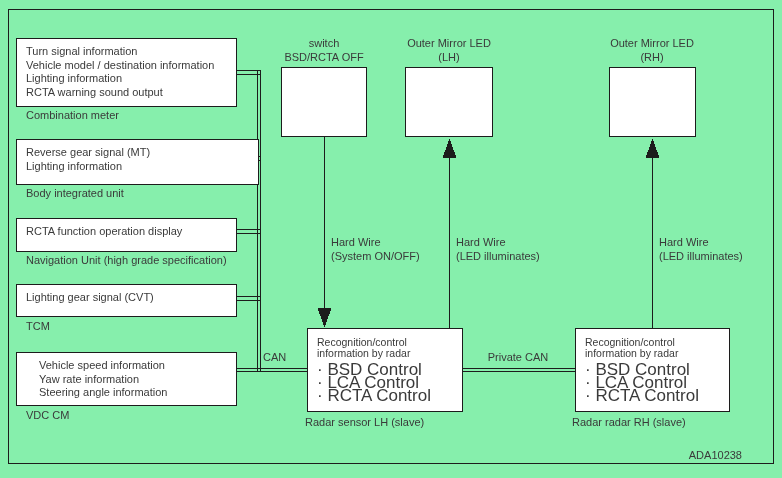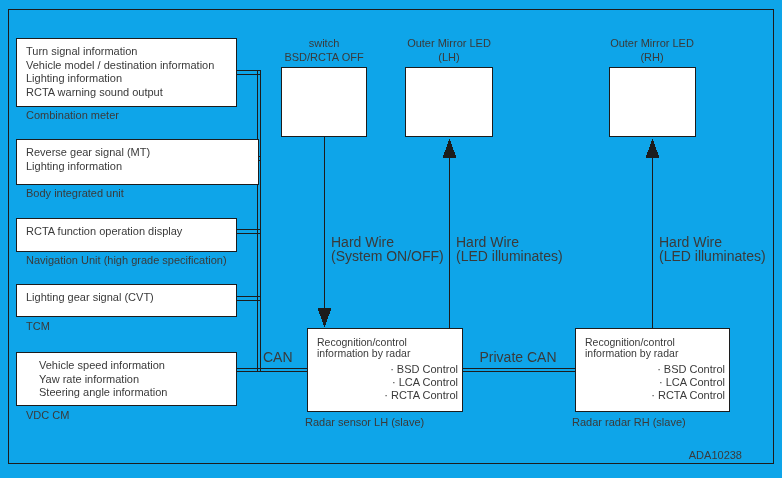--- a/index.html
+++ b/index.html
@@ -1,40 +1,40 @@
 <!DOCTYPE html>
 <html><head>
 <meta charset="utf-8">
 <style>
   html,body { margin:0; padding:0; background:#ffffff; }
   .stage {
     position:relative; width:782px; height:478px; overflow:hidden;
-    background:#0ea5e9; font-family:"Liberation Sans", sans-serif;
+    background:#86efac; font-family:"Liberation Sans", sans-serif;
     color:#3a3a3a; -webkit-font-smoothing:antialiased;
   }
   .frame {
     position:absolute; left:8px; top:9px; width:764px; height:453px;
     border:1px solid #1c1c1c; box-sizing:content-box;
   }
   .box {
     position:absolute; border:1px solid #1c1c1c; background:#ffffff;
     box-sizing:border-box;
   }
   .sigbox { font-size:11px; line-height:13.5px; padding:6px 6px 0 9px; }
   .sig { white-space:nowrap; }
   .caption { position:absolute; font-size:11px; line-height:12px; white-space:nowrap; }
   .toplabel {
     position:absolute; width:140px; font-size:11px; line-height:14px;
     text-align:center; white-space:nowrap;
   }
   .wirelabel {
-    position:absolute; font-size:14px; line-height:13.5px; white-space:nowrap;
+    position:absolute; font-size:11px; line-height:13.5px; white-space:nowrap;
   }
   .radar-title { font-size:10.5px; line-height:10.5px; white-space:nowrap; }
-  .radar-items { margin-top:5px; font-size:11px; line-height:13.2px;text-align:right; }
+  .radar-items { margin-top:5px; font-size:17px; line-height:13.2px; }
   .radar-items div { white-space:nowrap; }
   .radarbox { padding:8px 4px 0 9px; }
   .radar-caption { position:absolute; width:160px; font-size:11px; white-space:nowrap; }
   .code {
     position:absolute; left:622px; top:449px; width:120px; text-align:right;
     font-size:11px; color:#3a3a3a;
   }
   svg.wires { position:absolute; left:0; top:0; }
 </style>
 </head>

